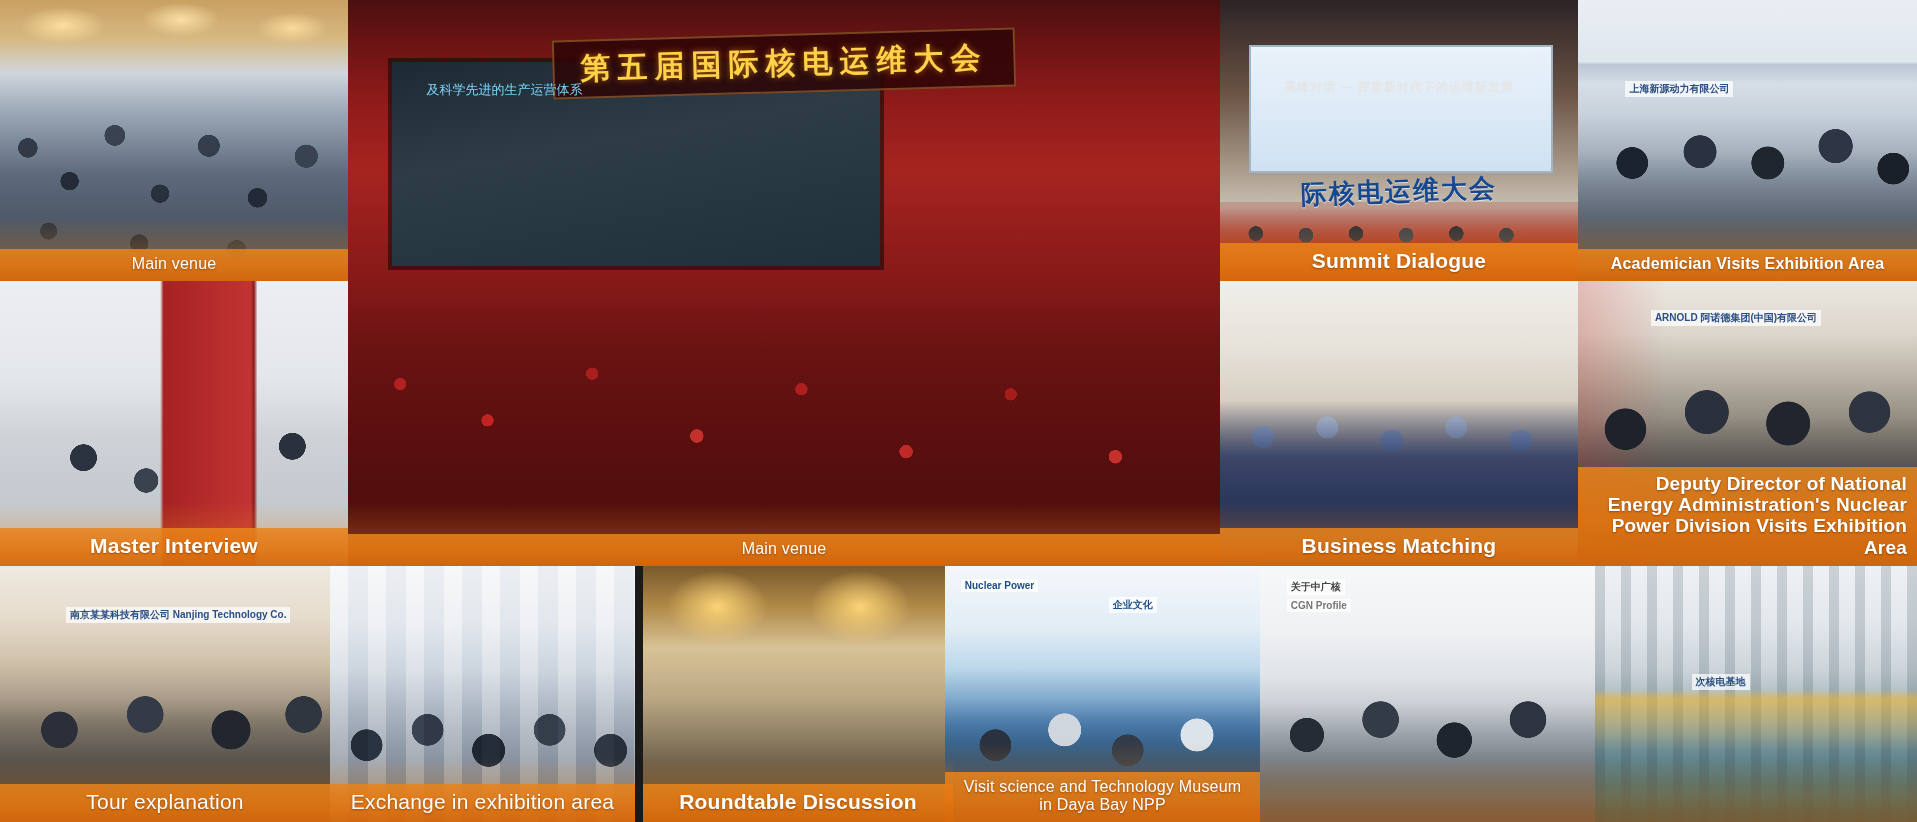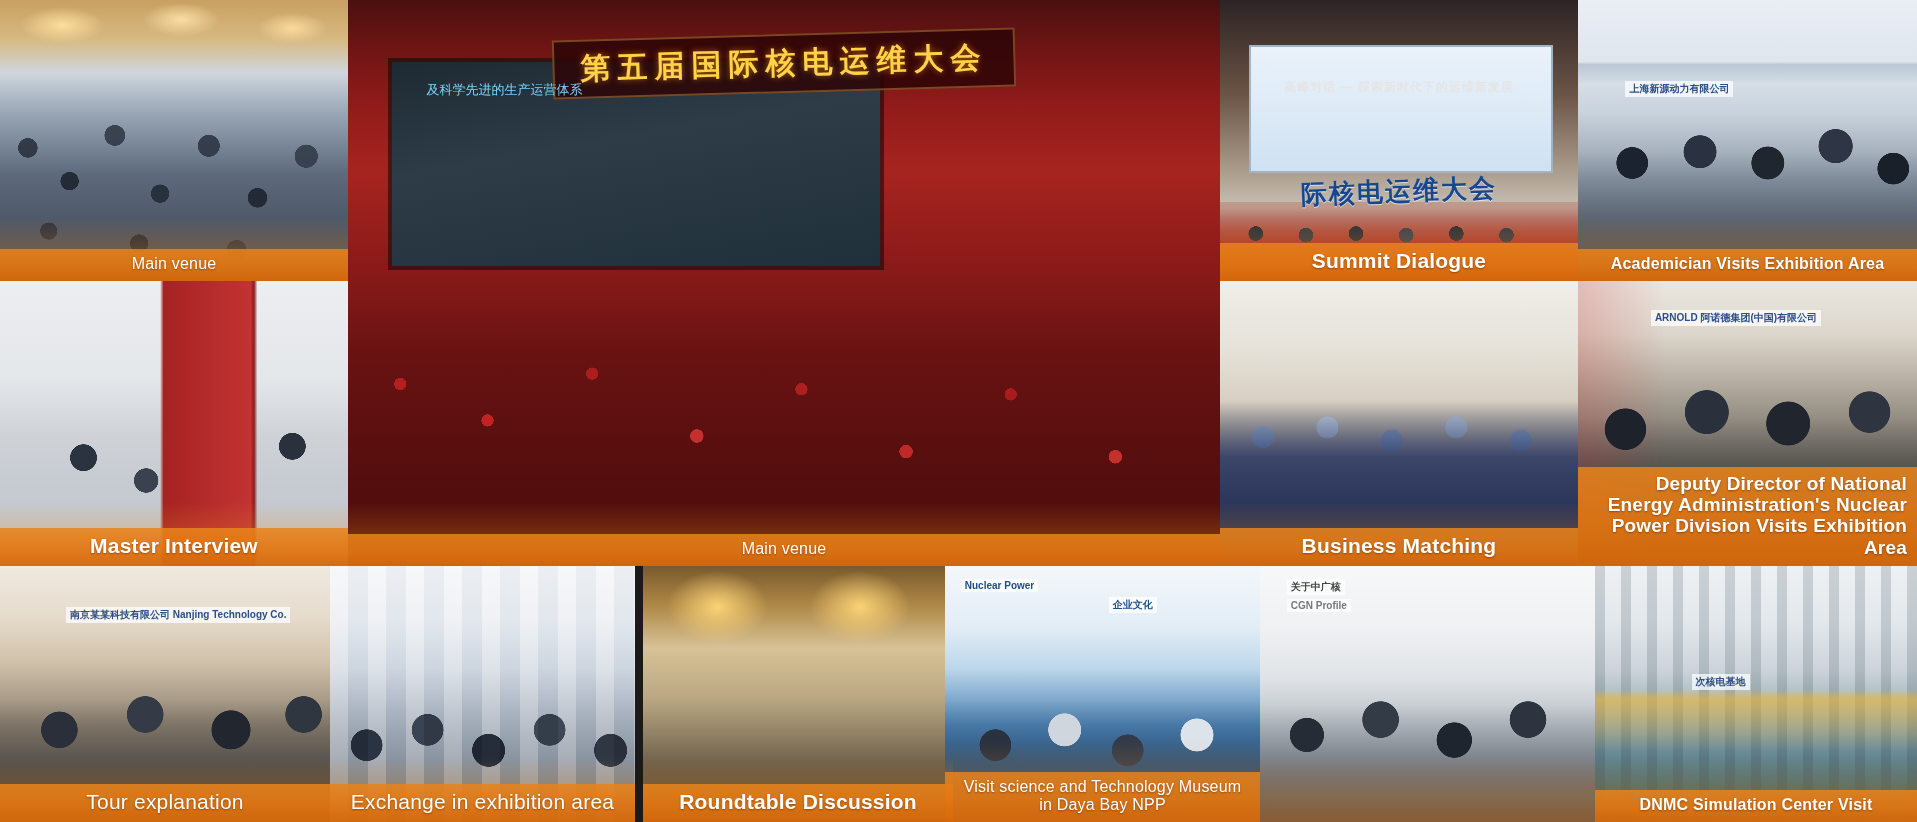--- a/index.html
+++ b/index.html
@@ -416,16 +416,15 @@
     <div class="photo ph-invest"></div>
     <div class="sign-small" style="left:8%;top:5%;color:#444;">关于中广核</div>
     <div class="sign-small" style="left:8%;top:13%;color:#777;">CGN Profile</div>
     <div class="wash"></div>
   </div>
 
   <div class="cell" style="left:1595px;top:566px;width:322px;height:256px;">
     <div class="photo ph-dnmc"></div>
     <div class="sign-small" style="left:30%;top:42%;color:#2b4f86;">次核电基地</div>
     <div class="wash"></div>
-    <div class="cap bold s20">DNMC Simulation Center Visit</div>
   </div>
 
 </div>
 
 </body></html>

